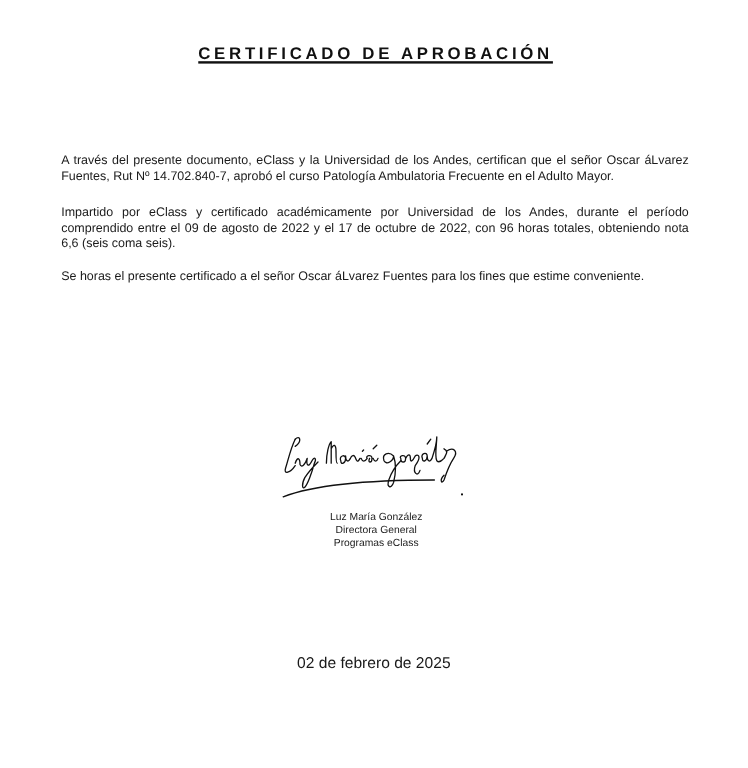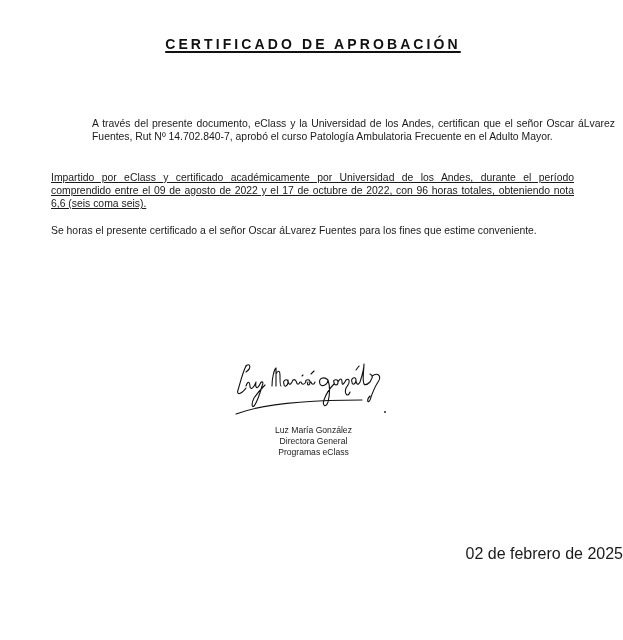--- a/index.html
+++ b/index.html
@@ -40,22 +40,22 @@
     }
     .body-text {
       position: absolute;
       left: 51px;
       width: 523px;
       font-size: 10.4px;
       line-height: 13px;
       text-align: justify;
       color: #1a1a1a;
     }
-    .p1 { top: 117px; margin-left: 41px; }
-    .p2 { top: 171px; text-decoration: underline; }
+    .p1 { top: 128px; }
+    .p2 { top: 171px; }
     .p3 { top: 224px; }
 
     .signature {
       position: absolute;
       left: 232px;
       top: 360px;
       width: 160px;
       height: 60px;
     }
     .sig-block {
@@ -70,22 +70,22 @@
     }
     .sig-block div {
       position: relative;
       left: 2px;
     }
     .date {
       position: absolute;
       left: 0;
       top: 545px;
       width: 623px;
-      text-align: right;
-      font-size: 16px;
+      text-align: center;
+      font-size: 13px;
       color: #1a1a1a;
     }
   </style>
 </head>
 <body>
 
 <div class="page">
 
   <div class="title">
     <span>CERTIFICADO DE APROBACIÓN</span>

